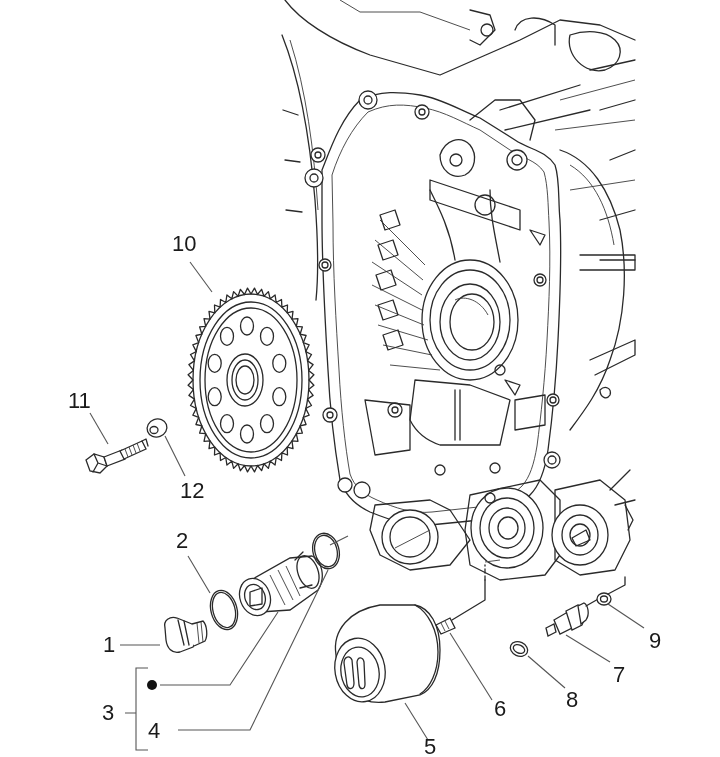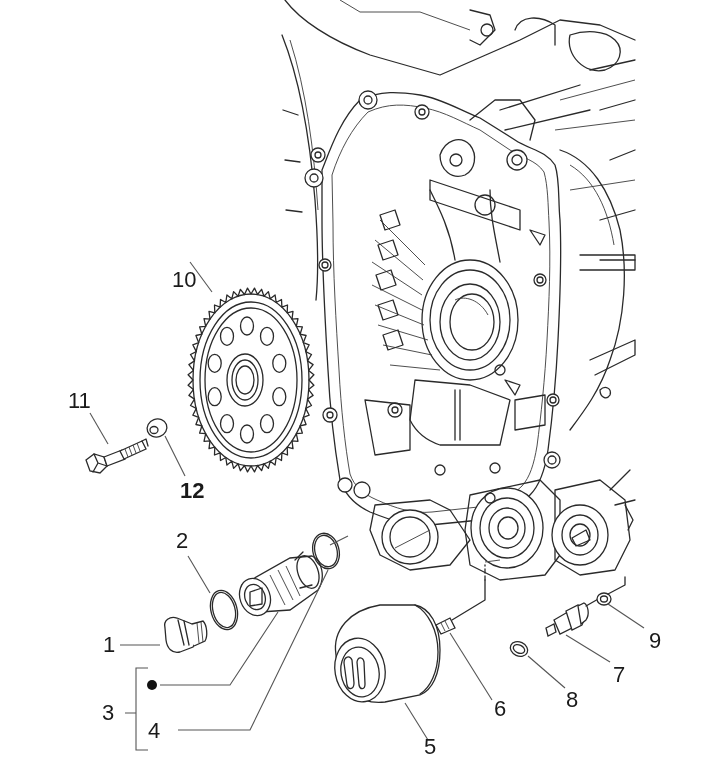--- a/index.html
+++ b/index.html
@@ -230,23 +230,23 @@
     <path class="leader" d="M528,656 L565,688"></path>
     <path class="leader" d="M566,635 L610,662"></path>
     <path class="leader" d="M608,604 L644,628"></path>
 
     <path class="leader" d="M148,668 L136,668 L136,750 L148,750 M125,713 L136,713"></path>
     <path class="leader" d="M330,545 L348,536 M485,562 L500,560"></path>
   </g>
   <circle cx="152" cy="685" r="5" fill="#111"></circle>
 </svg>
 
-<span class="callout" style="left:172px;top:233px;margin-top:36px;">10</span>
+<span class="callout" style="left:172px;top:233px;">10</span>
 <span class="callout" style="left:68px;top:390px;">11</span>
-<span class="callout" style="left:180px;top:480px;font-weight:bold;">12</span>
+<span class="callout" style="left:180px;top:480px;">12</span>
 <span class="callout" style="left:176px;top:530px;">2</span>
 <span class="callout" style="left:103px;top:634px;">1</span>
 <span class="callout" style="left:102px;top:702px;">3</span>
 <span class="callout" style="left:148px;top:720px;">4</span>
 <span class="callout" style="left:424px;top:736px;">5</span>
 <span class="callout" style="left:494px;top:698px;">6</span>
 <span class="callout" style="left:613px;top:664px;">7</span>
 <span class="callout" style="left:566px;top:689px;">8</span>
 <span class="callout" style="left:649px;top:630px;">9</span>
 

